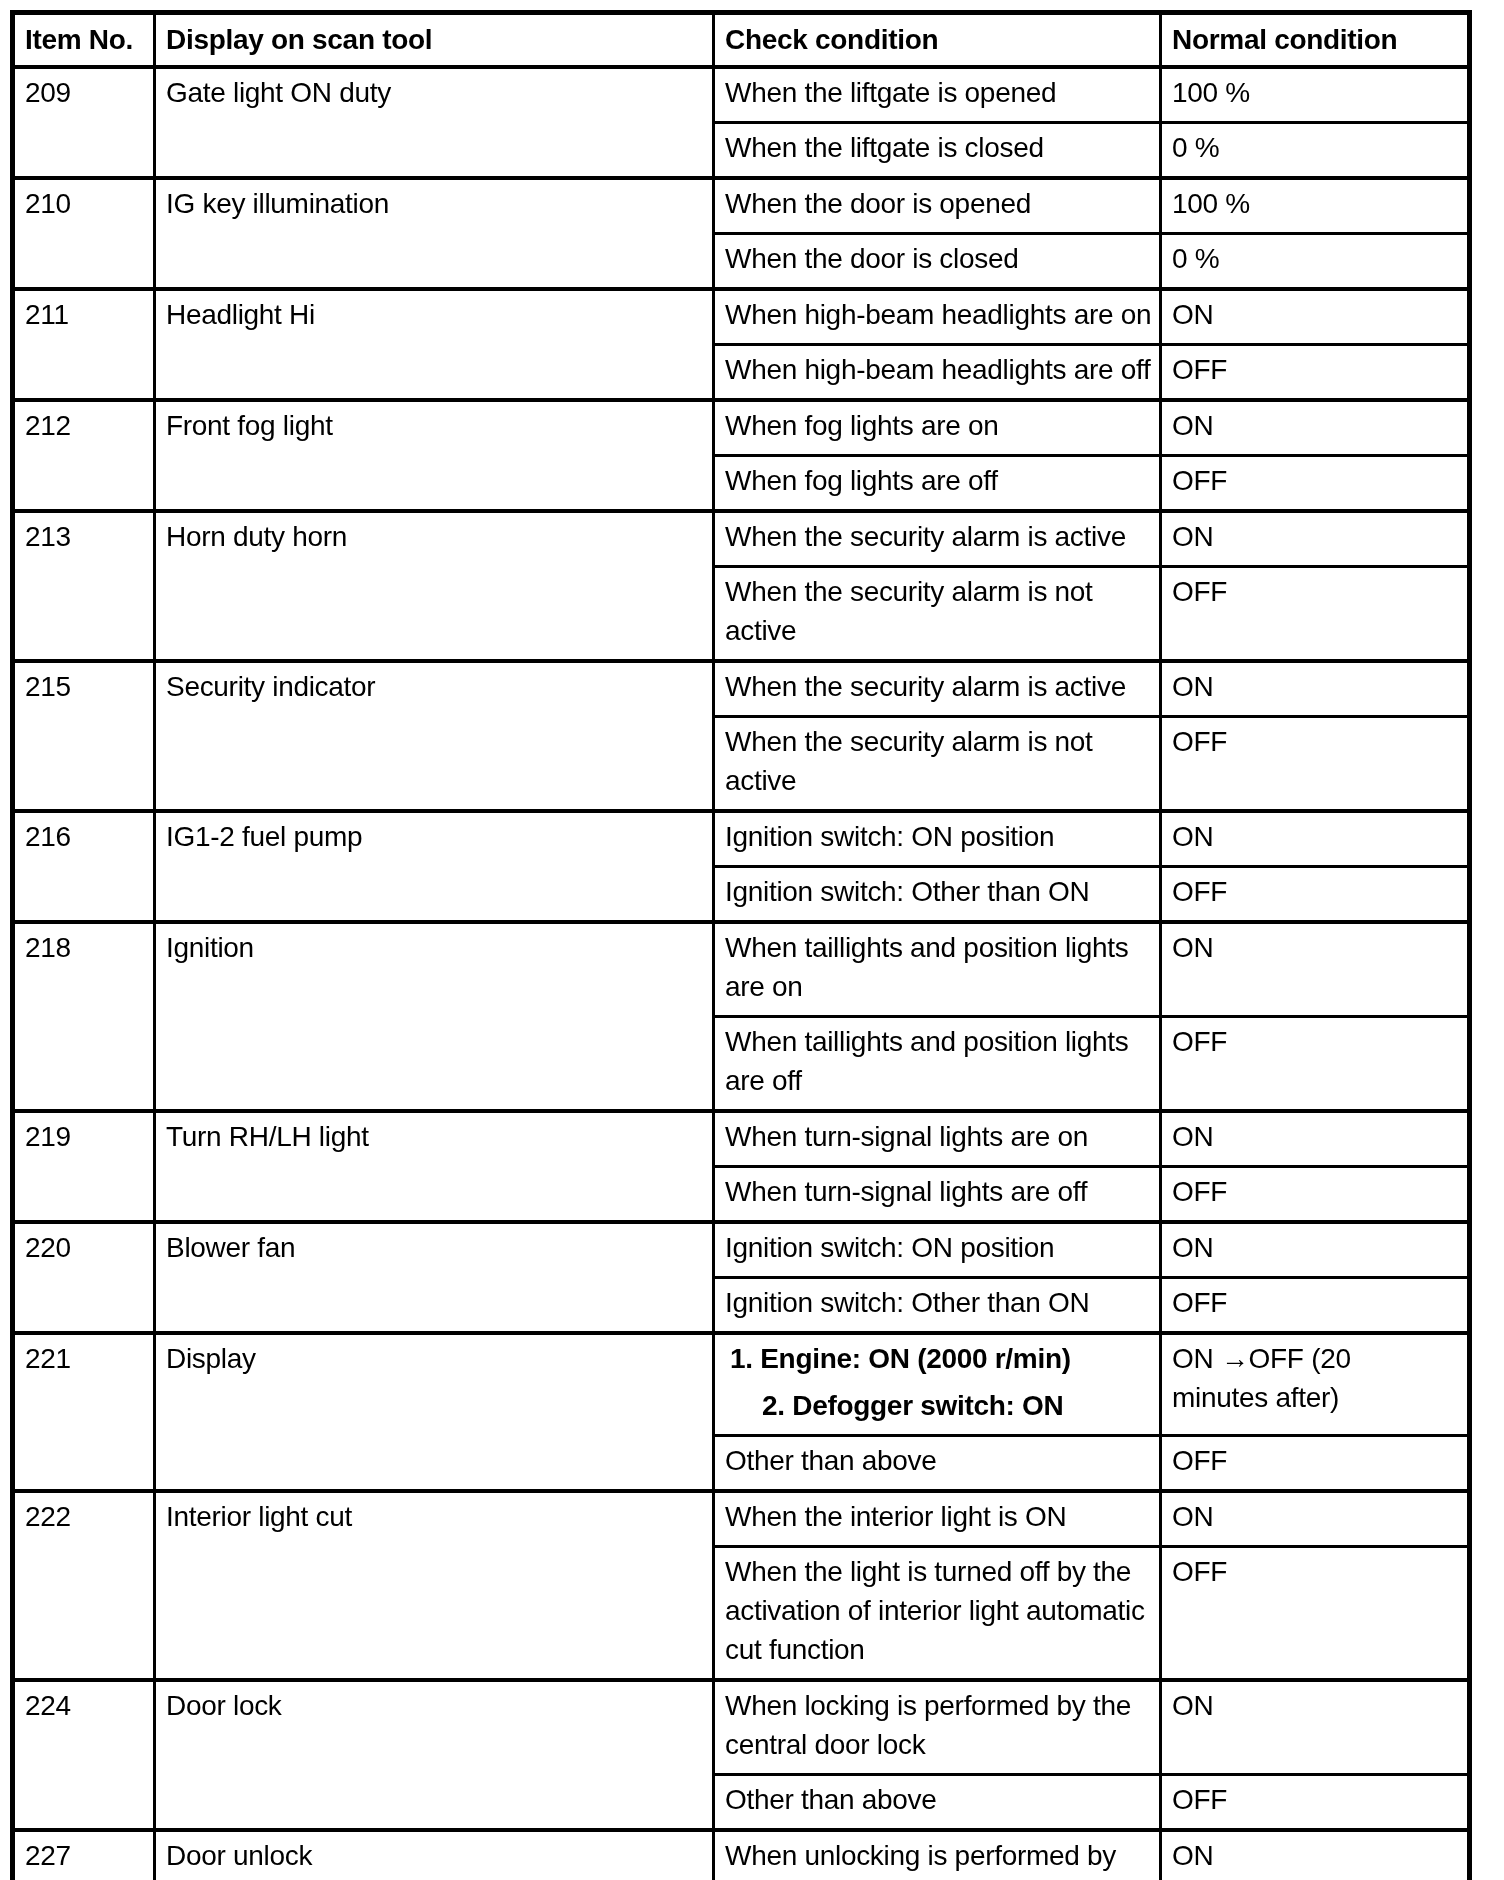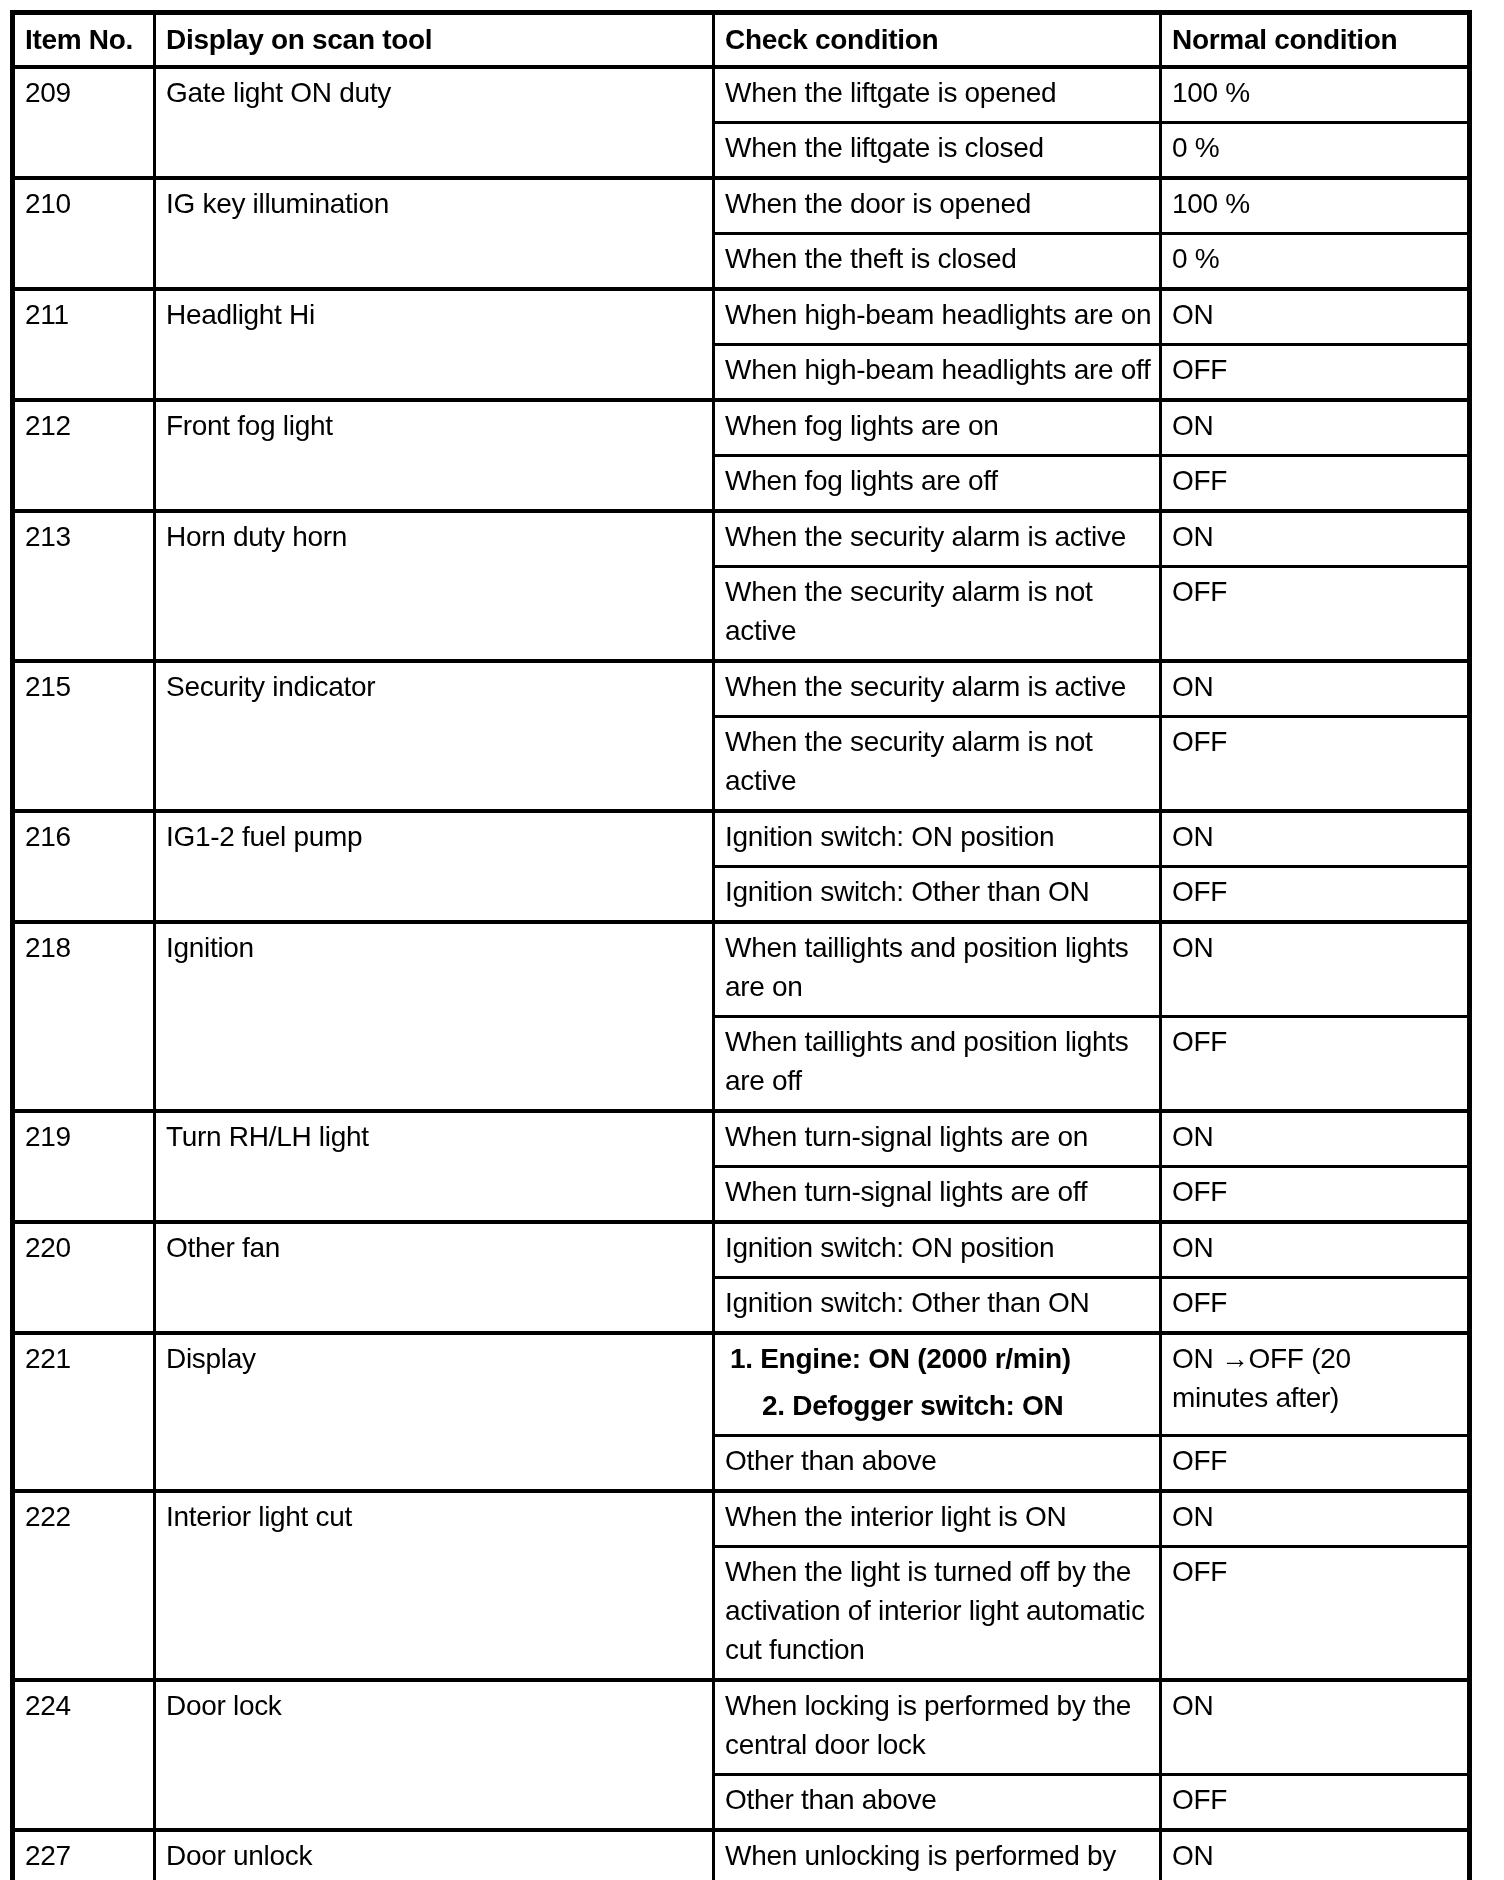--- a/index.html
+++ b/index.html
@@ -84,21 +84,21 @@
         <td class="col-check">When the liftgate is closed</td>
         <td class="col-normal">0 %</td>
       </tr>
       <tr class="group-start">
         <td rowspan="2" class="col-item">210</td>
         <td rowspan="2" class="col-display">IG key illumination</td>
         <td class="col-check">When the door is opened</td>
         <td class="col-normal">100 %</td>
       </tr>
       <tr>
-        <td class="col-check">When the theft is closed</td>
+        <td class="col-check">When the door is closed</td>
         <td class="col-normal">0 %</td>
       </tr>
       <tr class="group-start">
         <td rowspan="2" class="col-item">211</td>
         <td rowspan="2" class="col-display">Headlight Hi</td>
         <td class="col-check">When high-beam headlights are on</td>
         <td class="col-normal">ON</td>
       </tr>
       <tr>
         <td class="col-check">When high-beam headlights are off</td>
@@ -159,21 +159,21 @@
         <td rowspan="2" class="col-display">Turn RH/LH light</td>
         <td class="col-check">When turn-signal lights are on</td>
         <td class="col-normal">ON</td>
       </tr>
       <tr>
         <td class="col-check">When turn-signal lights are off</td>
         <td class="col-normal">OFF</td>
       </tr>
       <tr class="group-start">
         <td rowspan="2" class="col-item">220</td>
-        <td rowspan="2" class="col-display">Other fan</td>
+        <td rowspan="2" class="col-display">Blower fan</td>
         <td class="col-check">Ignition switch: ON position</td>
         <td class="col-normal">ON</td>
       </tr>
       <tr>
         <td class="col-check">Ignition switch: Other than ON</td>
         <td class="col-normal">OFF</td>
       </tr>
       <tr class="group-start">
         <td rowspan="2" class="col-item">221</td>
         <td rowspan="2" class="col-display">Display</td>

